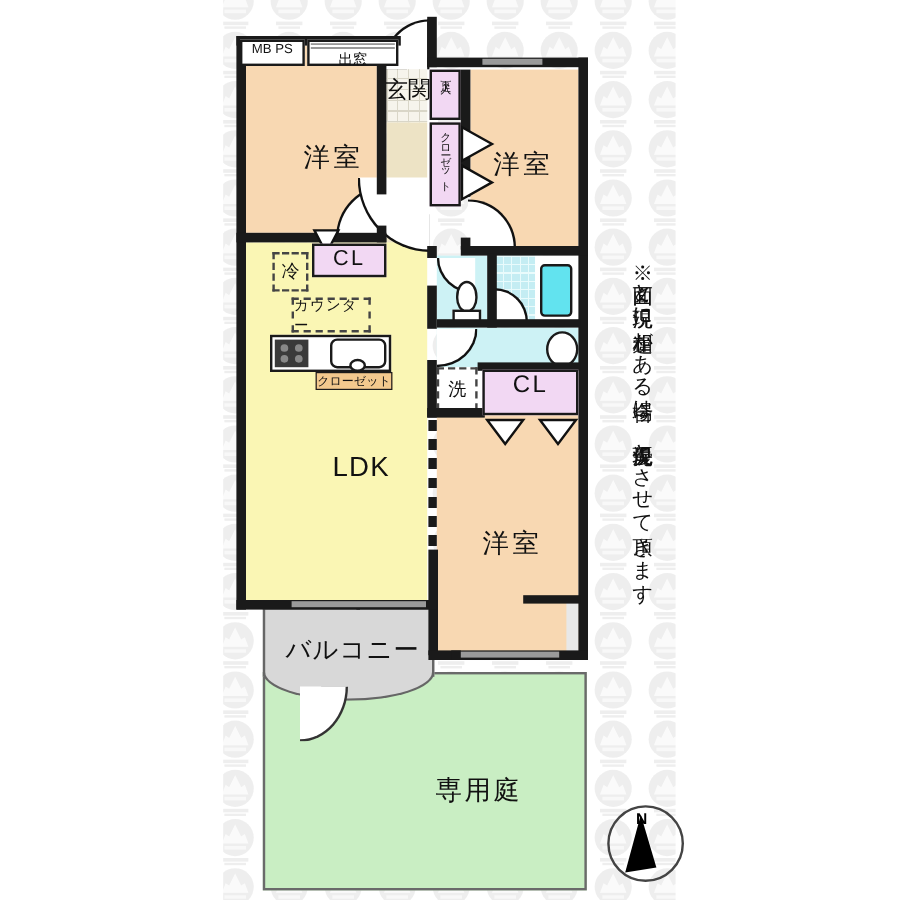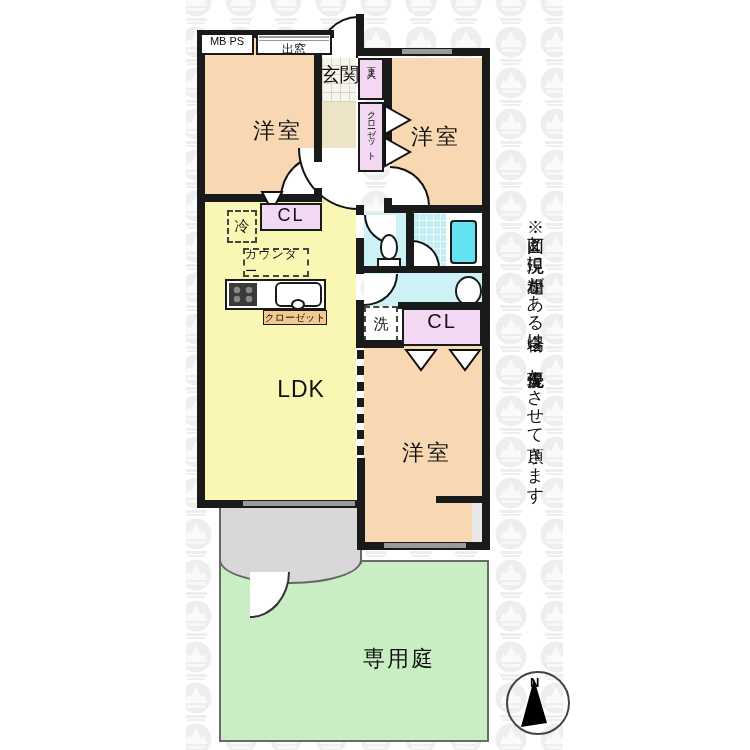--- a/index.html
+++ b/index.html
@@ -1351,20 +1351,21 @@
   <div class="abs" style="left:256px;top:33px;width:76px;height:22px;background:#fff;border:2px solid #1a1a1a;z-index:8;">
     <div style="position:absolute;left:1px;top:1px;right:1px;height:5px;background:repeating-linear-gradient(to bottom,#999 0 1.5px,#fff 1.5px 3.5px);"></div>
     <div class="lbl" style="position:absolute;left:0;top:6px;right:0;bottom:0;font-size:12px;">出窓</div>
   </div>
 
   <div class="abs lbl" style="left:318px;top:62px;width:44px;height:22px;font-size:19px;z-index:9;">玄関</div>
   <div class="abs lbl" style="left:245px;top:116px;width:66px;height:26px;font-size:22px;letter-spacing:3px;">洋室</div>
   <div class="abs lbl" style="left:403px;top:122px;width:66px;height:26px;font-size:22px;letter-spacing:3px;">洋室</div>
   <div class="abs lbl" style="left:394px;top:438px;width:66px;height:26px;font-size:22px;letter-spacing:3px;">洋室</div>
   <div class="abs lbl" style="left:270px;top:376px;width:62px;height:28px;font-size:23px;letter-spacing:1px;">LDK</div>
+  <div class="abs lbl" style="left:238px;top:527px;width:112px;height:24px;font-size:21px;letter-spacing:1px;z-index:9;">バルコニー</div>
   <div class="abs lbl" style="left:322px;top:644px;width:74px;height:26px;font-size:22px;letter-spacing:2px;margin-left:40px;">専用庭</div>
 
   <div class="abs vtext" style="left:522px;top:208px;width:26px;height:400px;font-size:17px;letter-spacing:0;z-index:9;line-height:26px;">※図面と現況に相違がある場合は、現況優先とさせて頂きます</div>
 
   <div class="abs" style="left:500px;top:666px;width:76px;height:76px;z-index:9;">
     <svg width="76" height="76">
       <circle cx="38" cy="37" r="31" fill="none" stroke="#444" stroke-width="2"></circle>
       <polygon points="34,13 21,61 47,57" fill="#000"></polygon>
       <text x="30" y="21" font-size="13" font-weight="bold" fill="#000">N</text>
     </svg>

